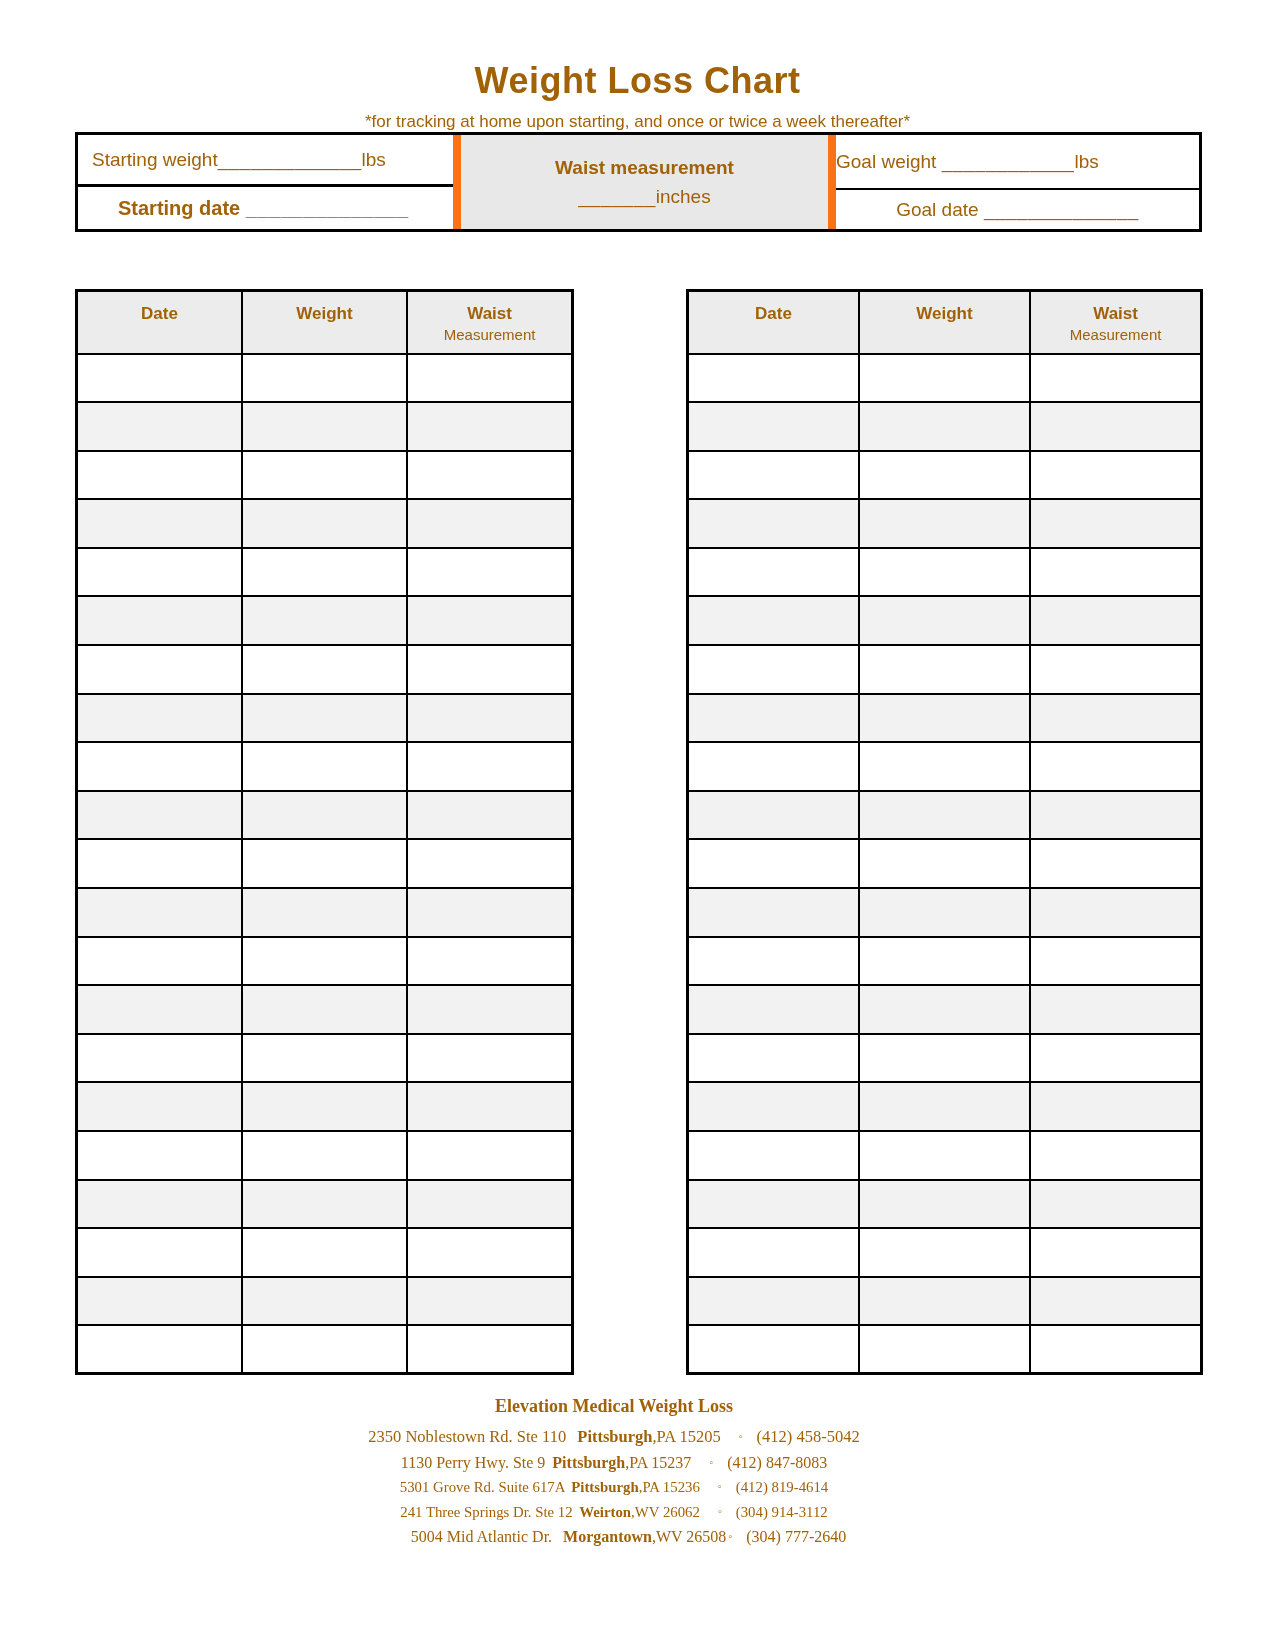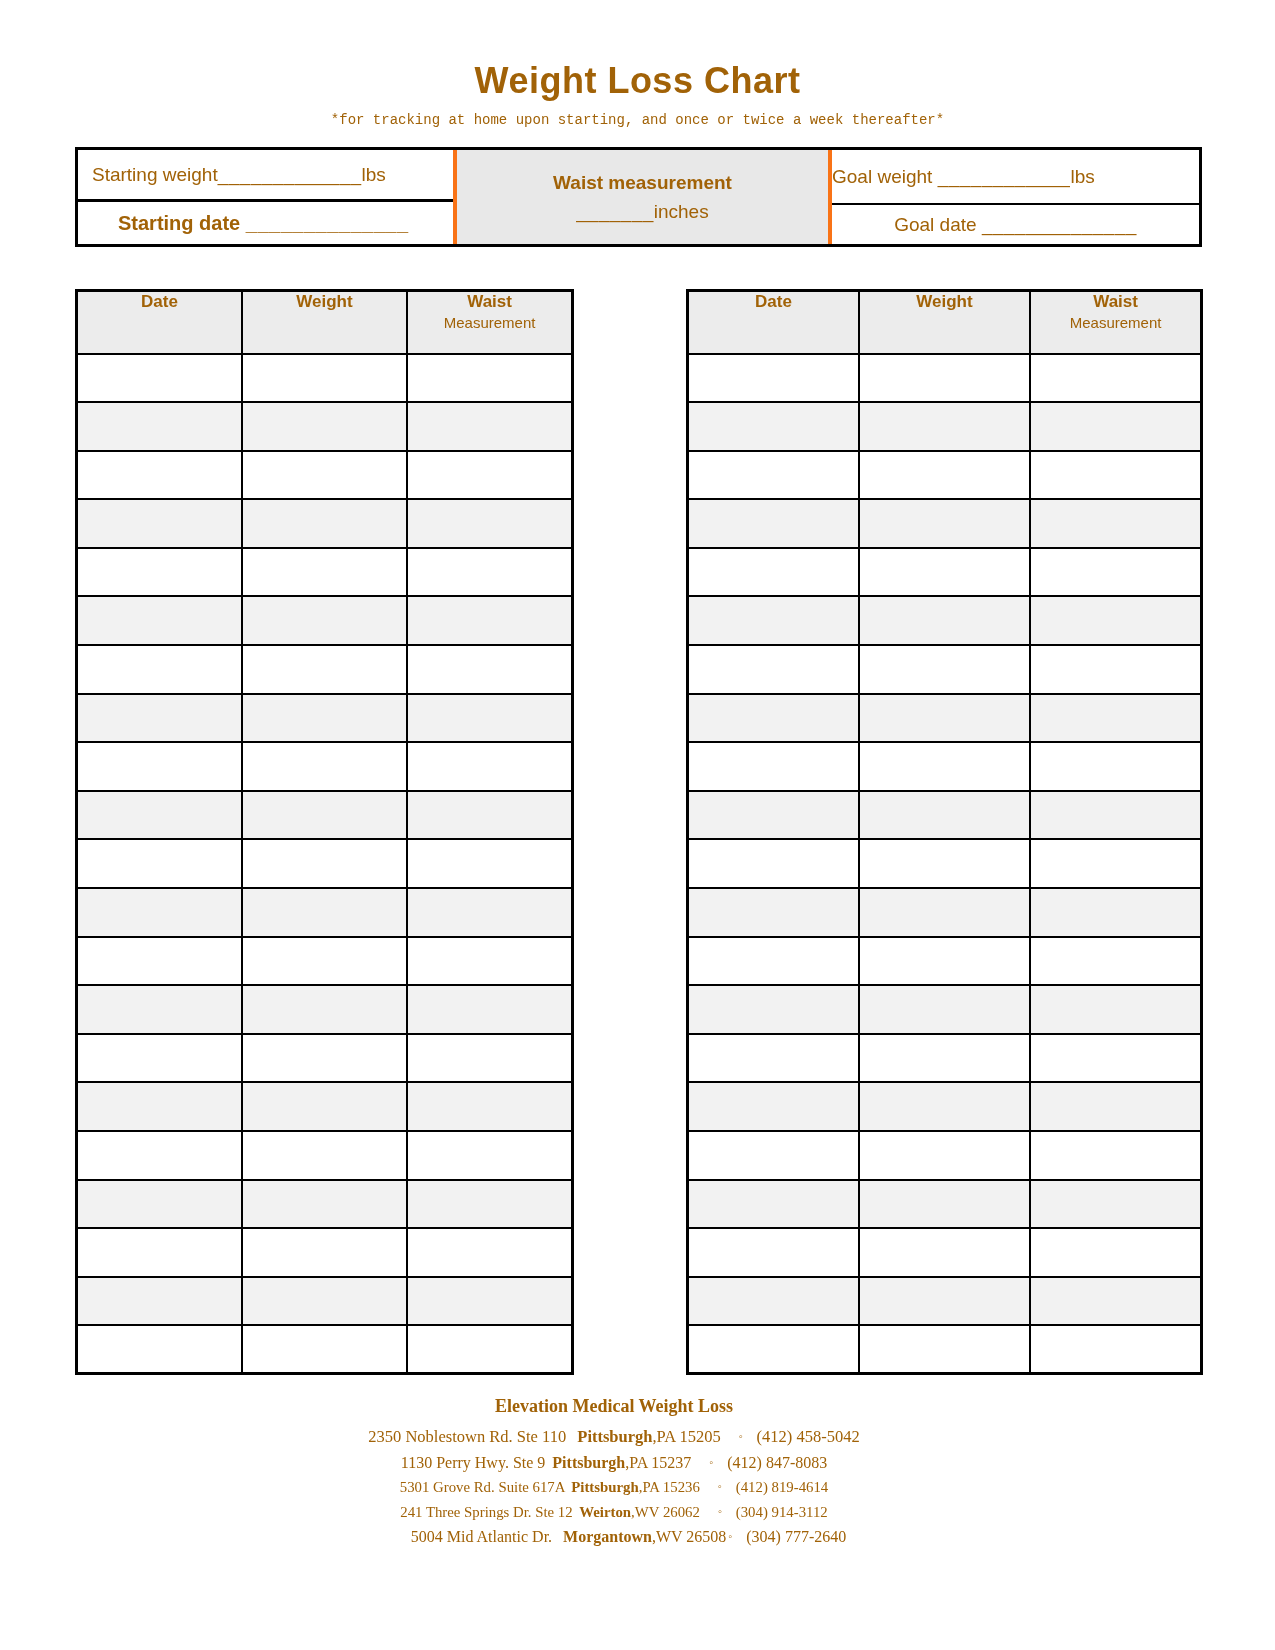--- a/index.html
+++ b/index.html
@@ -11,30 +11,30 @@
     color:#a16207;
     overflow:hidden;
   }
   
   .title{
     position:absolute;top:60px;left:0;width:100%;
     text-align:center;font-size:36px;font-weight:bold;letter-spacing:0.5px;
   }
   .subtitle{
     position:absolute;top:112px;left:0;width:100%;
-    text-align:center;font-size:14px;font-family:Liberation Mono, monospace;
+    text-align:center;font-size:17px;
   }
   
   .summary-box{
-    position:absolute;left:75px;top:147px;width:1127px;height:100px;
+    position:absolute;left:75px;top:132px;width:1127px;height:100px;
     border:3px solid #000;box-sizing:border-box;
     display:grid;grid-template-columns:375px 375px 1fr;
   }
   .sb-col{position:relative;box-sizing:border-box;display:flex;flex-direction:column;}
-  .sb-col.mid,.sb-col.right{border-left:4px solid #f97316;}
+  .sb-col.mid,.sb-col.right{border-left:8px solid #f97316;}
   .sb-row{box-sizing:border-box;display:flex;align-items:center;font-size:19px;white-space:nowrap;}
   .sb-row.top{height:52px;border-bottom:3px solid #000;}
   .sb-row.bottom{flex:1;}
   .sb-col.left .top{padding-left:14px;}
   .sb-col.left .bottom{padding-left:40px;font-weight:bold;font-size:20px;}
   .sb-col.right .top{height:55px;border-bottom:2px solid #000;justify-content:flex-start;}
   .sb-col.right .bottom{justify-content:center;}
   .sb-col.mid{
     background:#e8e8e8;
     align-items:center;justify-content:center;
@@ -48,21 +48,21 @@
     border-collapse:collapse;table-layout:fixed;
     border:3px solid #000;
   }
   table.log.left-table{left:75px;width:499px;}
   table.log.right-table{left:686px;width:517px;}
   table.log th,table.log td{border:2px solid #000;padding:0;}
   table.log thead tr{height:63px;}
   table.log thead th{
     background:#ececec;
     font-size:17px;font-weight:bold;
-    vertical-align:top;padding-top:0;text-align:center;
+    vertical-align:top;padding-top:12px;text-align:center;
   }
   .waist-th-line2{display:block;font-size:15px;font-weight:normal;margin-top:2px;}
   table.log tbody tr{height:48.6px;}
   table.log tbody tr:nth-child(even){background:#f2f2f2;}
   
   .footer{
     position:absolute;left:8px;top:1396px;width:1212px;
     text-align:center;
     font-family:"Liberation Serif",serif;
   }

